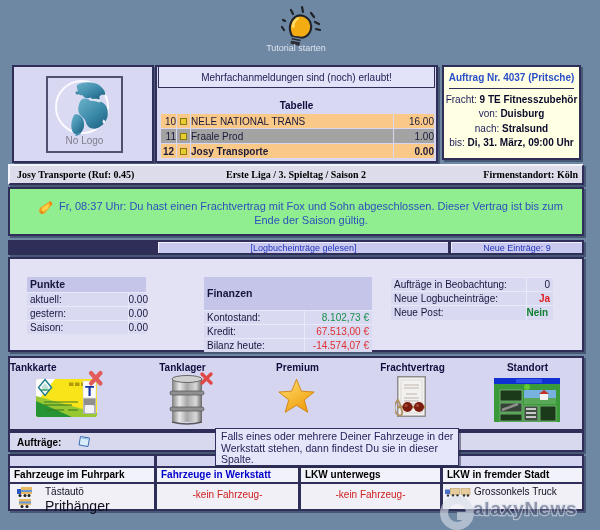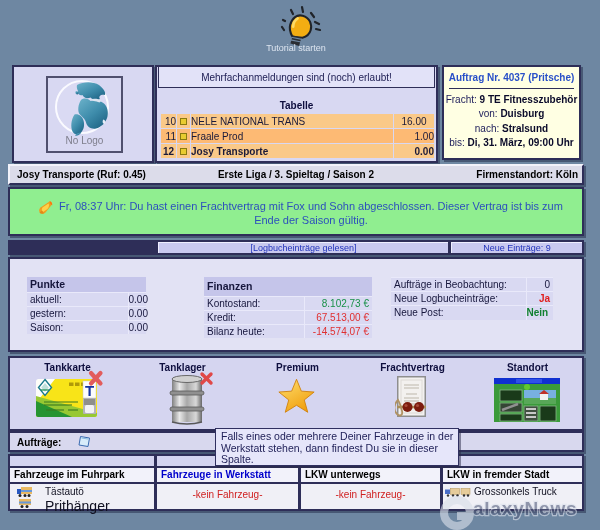--- a/index.html
+++ b/index.html
@@ -66,23 +66,23 @@
 <div class="abs dark sh" style="left:155px;top:65px;width:283px;height:98px;background:#d8d8f2;">
   <div style="margin:0 1px;height:21px;border:1px solid #2e2e58;border-top:none;background:#e2e2f8;text-align:center;font-size:10px;color:#1c1c52;line-height:21px;">Mehrfachanmeldungen sind (noch) erlaubt!</div>
   <div style="text-align:center;font-size:10px;color:#0e0e3e;font-weight:bold;margin-top:12px;">Tabelle</div>
   <div class="abs" style="left:3px;top:46px;width:275px;">
     <table style="border-collapse:separate;border-spacing:1.5px;width:100%;font-size:10px;color:#1a1a3a;">
       <tbody>
           <tr style="background:#fac988;">
             <td style="width:15px;text-align:right;height:14px;">10</td>
             <td style="width:13px;text-align:center;"><span style="display:inline-block;width:7px;height:7px;background:#e8cc30;border:1px solid #8a7a10;"></span></td>
             <td>NELE NATIONAL TRANS</td>
-            <td style="width:40px;text-align:center;">16.00</td>
+            <td style="width:40px;text-align:right;">16.00</td>
           </tr>
-      <tr style="background:#fdba74;">
+      <tr style="background:#a3a3a3;">
             <td style="text-align:right;height:14px;">11</td>
             <td style="text-align:center;"><span style="display:inline-block;width:7px;height:7px;background:#e8cc30;border:1px solid #8a7a10;"></span></td>
             <td>Fraale Prod</td>
             <td style="text-align:right;">1.00</td>
           </tr>
       <tr style="background:#fac988;font-weight:bold;">
             <td style="text-align:center;height:14px;">12</td>
             <td style="text-align:center;"><span style="display:inline-block;width:7px;height:7px;background:#e8cc30;border:1px solid #8a7a10;"></span></td>
             <td>Josy Transporte</td>
             <td style="text-align:right;">0.00</td>
@@ -96,21 +96,21 @@
   <div style="font-size:10px;font-weight:bold;color:#2a50c8;margin-top:5px;white-space:nowrap;">Auftrag Nr. 4037 (Pritsche)</div>
   <div style="height:1px;background:#2e2e58;margin:5px 5px 4px 5px;"></div>
   <div style="font-size:10px;color:#1c1c5a;line-height:14.3px;white-space:nowrap;">
     Fracht: <span class="b" style="color:#0a0a2a;">9 TE Fitnesszubehör</span><br>
     von: <span class="b" style="color:#0a0a2a;">Duisburg</span><br>
     nach: <span class="b" style="color:#0a0a2a;">Stralsund</span><br>
     bis: <span class="b" style="color:#0a0a2a;">Di, 31. März, 09:00 Uhr</span>
   </div>
 </div>
 
-<div class="abs dark sh" style="left:8px;top:164px;width:576px;height:21px;background:#dcdcea;border-color:#f2f2fa #2e2e58 #2e2e58 #f2f2fa;">
+<div class="abs dark sh" style="left:8px;top:164px;width:576px;height:21px;background:#dcdcea;border-color:#f2f2fa #2e2e58 #2e2e58 #f2f2fa;font-family:Liberation Serif, serif;">
   <div class="abs b" style="left:7px;top:3px;font-size:10px;color:#000;">Josy Transporte (Ruf: 0.45)</div>
   <div class="abs b" style="left:0;top:3px;width:100%;text-align:center;font-size:10px;color:#000;">Erste Liga / 3. Spieltag / Saison 2</div>
   <div class="abs b" style="right:4px;top:3px;font-size:10px;color:#000;">Firmenstandort: Köln</div>
 </div>
 
 <div class="abs dark sh" style="left:8px;top:187px;width:576px;height:49px;background:#90ee90;">
   <svg class="abs" style="left:27px;top:11px;" width="17" height="16" viewBox="0 0 17 16">
     <path d="M12.5 1.5 C14 1 15.5 2.5 15 4.5 L8.5 12.5 C6.5 14.5 3.5 14 2.5 12 C1.5 10 2.5 7.5 5 6.5 Z" fill="#eda020"></path>
     <path d="M5.5 7.5 L11.5 3.5 C12.5 5 12 7 10.5 9 L6 12 C4.5 11.5 4.5 9 5.5 7.5 Z" fill="#ffd24a"></path>
     <path d="M12.5 1 C14.5 1.5 15.5 3.5 15.2 5.2 L13.5 4 Z" fill="#ff7010"></path>
@@ -150,21 +150,21 @@
   </tbody>
     </table>
 
   <table class="abs" style="left:194px;top:18px;border-collapse:collapse;font-size:10px;color:#16163c;table-layout:fixed;width:168px;">
     <colgroup>
         <col style="width:100px">
         <col>
       </colgroup>
     <tbody>
         <tr style="background:#c5c5ea;">
-          <td colspan="2" style="font-weight:bold;height:19px;padding-left:3px;font-size:10.5px;">Finanzen</td>
+          <td colspan="2" style="font-weight:bold;height:33px;padding-left:3px;font-size:10.5px;">Finanzen</td>
         </tr>
     <tr style="background:#d9d9f2;border-top:1px solid #e9e9fa;">
           <td style="white-space:nowrap;height:14px;padding-left:3px;border-right:1px solid #e9e9fa;width:100px;">Kontostand:</td>
           <td style="text-align:right;padding-right:3px;color:#189048;">8.102,73 €</td>
         </tr>
     <tr style="background:#d9d9f2;border-top:1px solid #e9e9fa;">
           <td style="white-space:nowrap;height:14px;padding-left:3px;border-right:1px solid #e9e9fa;">Kredit:</td>
           <td style="text-align:right;padding-right:3px;color:#e03030;">67.513,00 €</td>
         </tr>
     <tr style="background:#d9d9f2;border-top:1px solid #e9e9fa;">
@@ -190,21 +190,21 @@
         </tr>
     <tr style="background:#d9d9f2;border-top:1px solid #e9e9fa;">
           <td style="white-space:nowrap;height:14px;padding-left:3px;border-right:1px solid #e9e9fa;">Neue Post:</td>
           <td style="text-align:left;padding-right:3px;color:#108030;font-weight:bold;">Nein</td>
         </tr>
   </tbody>
     </table>
 </div>
 
 <div class="abs dark sh" style="left:8px;top:356px;width:576px;height:75px;background:#d5d5f0;">
-  <div class="abs b" style="left:0;top:4px;width:115px;text-align:center;font-size:10px;color:#0e0e3e;">Tankkarte</div>
+  <div class="abs b" style="left:0;top:4px;width:115px;text-align:left;font-size:10px;color:#0e0e3e;">Tankkarte</div>
   <div class="abs b" style="left:115px;top:4px;width:115px;text-align:center;font-size:10px;color:#0e0e3e;">Tanklager</div>
   <div class="abs b" style="left:230px;top:4px;width:115px;text-align:center;font-size:10px;color:#0e0e3e;">Premium</div>
   <div class="abs b" style="left:345px;top:4px;width:115px;text-align:center;font-size:10px;color:#0e0e3e;">Frachtvertrag</div>
   <div class="abs b" style="left:460px;top:4px;width:115px;text-align:center;font-size:10px;color:#0e0e3e;">Standort</div>
 
   <svg class="abs" style="left:24px;top:10px;" width="74" height="56" viewBox="0 0 74 56">
     <rect x="2" y="11" width="61" height="38" rx="2.5" fill="#fdfdf8"></rect>
     <path d="M21 11 H60.5 A2.5 2.5 0 0 1 63 13.5 V46.5 A2.5 2.5 0 0 1 60.5 49 H4.5 A2.5 2.5 0 0 1 2 46.5 V35 Z" fill="#f8e418"></path>
     <path d="M2 28 L63 45 V46.5 A2.5 2.5 0 0 1 60.5 49 H4.5 A2.5 2.5 0 0 1 2 46.5 Z" fill="#97c832"></path>
     <path d="M2 33 L38 49 H4.5 A2.5 2.5 0 0 1 2 46.5 Z" fill="#269432"></path>

